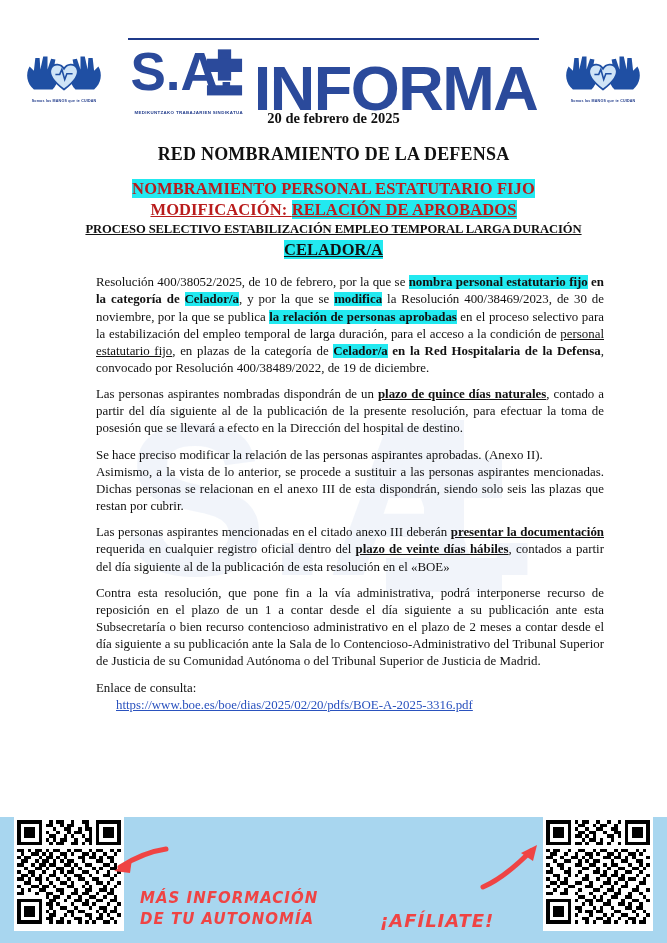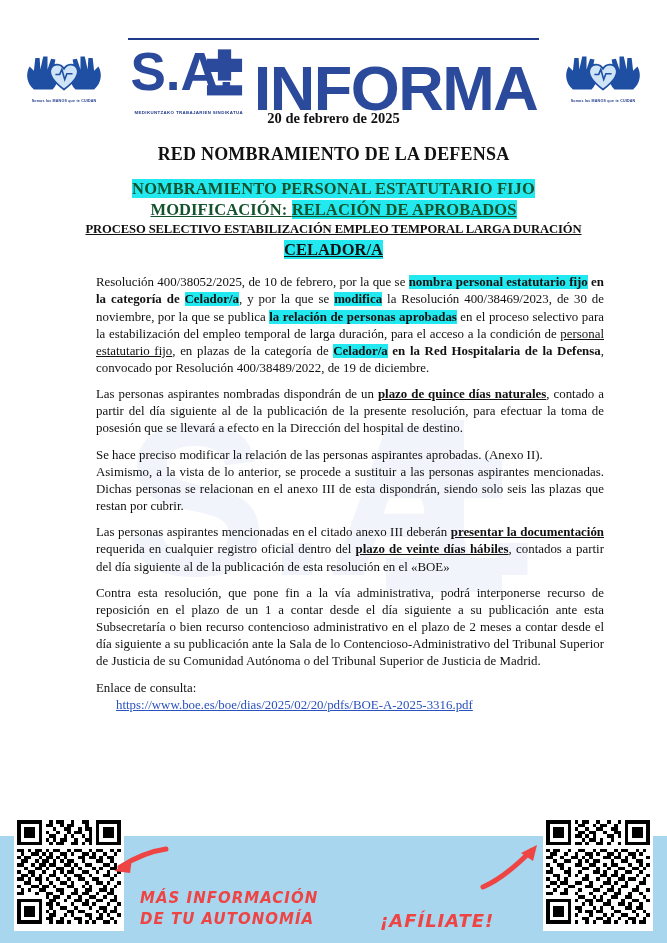--- a/index.html
+++ b/index.html
@@ -56,21 +56,21 @@
     font-size:14.5px; font-weight:bold; color:#111;
   }
 
   
   .t-red{
     text-align:center; font-weight:bold; font-size:18px;
     color:#111; margin-top:4px; letter-spacing:.2px;
   }
   .t-block{ text-align:center; margin-top:13px; }
   .t-hl{
-    font-weight:bold; font-size:16.5px; color:#14532d;
+    font-weight:bold; font-size:16.5px; color:#b91c1c;
     line-height:1.28; letter-spacing:.1px;
   }
   .hl{ background:#22e9f0; }
   .t-sub{
     text-align:center; margin-top:2px;
     font-size:12.6px; font-weight:bold; color:#111;
     text-decoration:underline; letter-spacing:-.1px;
   }
   .t-cat{
     text-align:center; margin-top:3px;
@@ -86,21 +86,21 @@
   }
   .body p{ margin:0 0 9px 0; }
   .body p.tight{ margin-bottom:0; }
   b{ font-weight:bold; }
   u{ text-decoration:underline; }
   .lnk{ color:#2a52be; text-decoration:underline; }
   .indent{ padding-left:20px; display:block; }
 
   
   .banner{
-    position:absolute; left:0; right:0; bottom:0; height:107px;
+    position:absolute; left:0; right:0; bottom:0; height:126px;
     background:#a8d6ef; z-index:3;
   }
   .qr{
     position:absolute; background:#fff; padding:3px;
     border:0;
   }
   .qr-l{ left:14px; bottom:12px; }
   .qr-r{ right:14px; bottom:12px; }
   .slogan{
     position:absolute; color:#ef4444; font-weight:bold;

